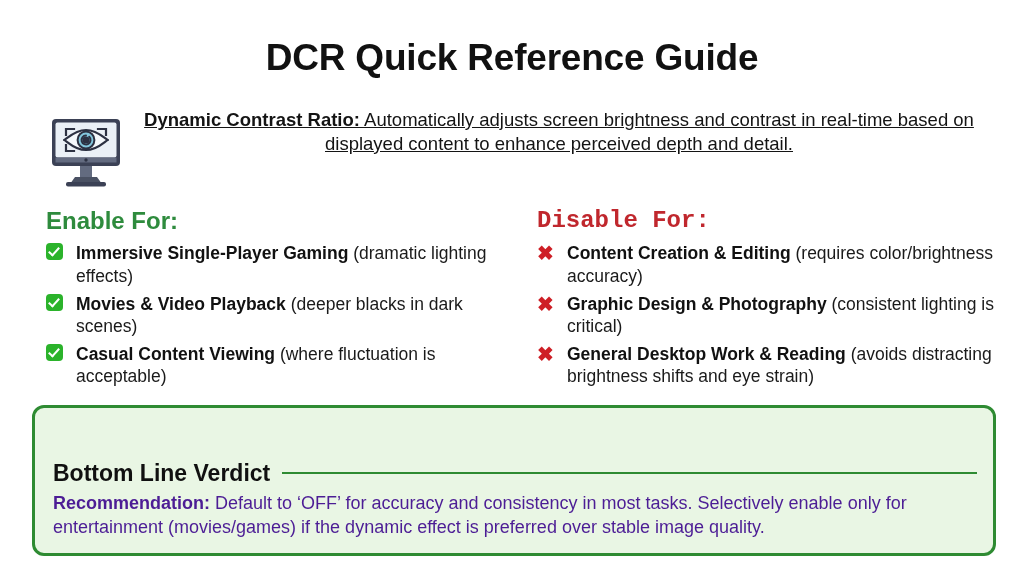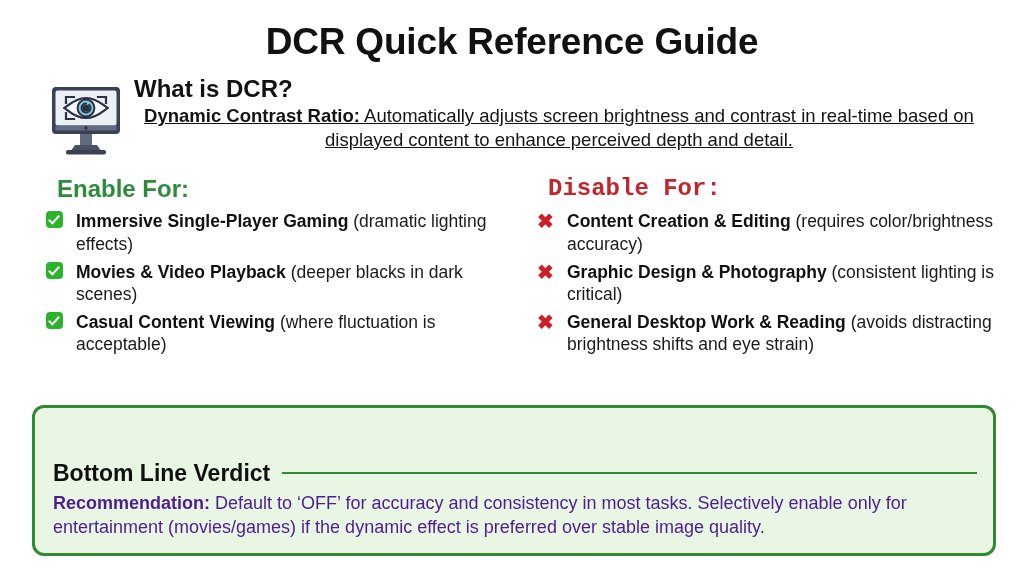--- a/index.html
+++ b/index.html
@@ -16,21 +16,21 @@
     position: relative;
   }
 
   
   .page-title {
     text-align: center;
     font-size: 37px;
     font-weight: bold;
     letter-spacing: -0.2px;
     color: #111111;
-    margin: 0;
+    margin: 16px;
     padding-top: 22px;
     line-height: 1.08;
   }
 
   
   .intro {
     display: flex;
     align-items: flex-start;
     padding: 14px 34px 0 44px;
   }
@@ -66,21 +66,21 @@
     display: flex;
     padding: 16px 26px 0 46px;
     gap: 18px;
   }
   .col { flex: 1 1 50%; }
   .col-right { padding-left: 12px; }
 
   .col-heading {
     font-size: 24px;
     font-weight: bold;
-    margin: 0 0 8px 11px;
+    margin: 0 0 8px 0;
     line-height: 1.1;
   }
   .col-heading.enable { color: #2E8B3D; }
   .col-heading.disable { color: #C0272D; font-family: Liberation Mono, monospace; }
 
   ul.items {
     list-style: none;
     margin: 0;
     padding: 0;
   }
@@ -186,21 +186,20 @@
       <path d="M42 16 C 30 16, 22 26, 20 26 C 22 26, 30 36, 42 36 C 54 36, 62 26, 64 26 C 62 26, 54 16, 42 16 Z" fill="#F4F8FB" stroke="#2C3142" stroke-width="2.2" stroke-linejoin="round"></path>
       <circle cx="42" cy="26" r="8.4" fill="#83C6DC" stroke="#2C3142" stroke-width="2"></circle>
       <circle cx="42" cy="26" r="3.6" fill="#2C3142"></circle>
       <path d="M42 21.5 a4.5 4.5 0 1 0 3.2 1.3" stroke="#2C3142" stroke-width="2" fill="none" stroke-linecap="round"></path>
       <rect x="36" y="52" width="12" height="11" fill="#636B80"></rect>
       <path d="M26 70 h32 l-5 -7 h-22 Z" fill="#4A5163"></path>
       <rect x="22" y="68" width="40" height="4.5" rx="2" fill="#3B4155"></rect>
     </svg>
   </div>
   <div class="intro-text">
-    <div class="intro-heading">What is DCR?</div>
     <div class="intro-body"><b>Dynamic Contrast Ratio:</b><span> Automatically adjusts screen brightness and contrast in real-time based on displayed content to enhance perceived depth and detail.</span></div>
   </div>
 </div>
 
 <div class="columns">
 
   <div class="col col-left">
     <div class="col-heading enable">Enable For:</div>
     <ul class="items">
       <li>

